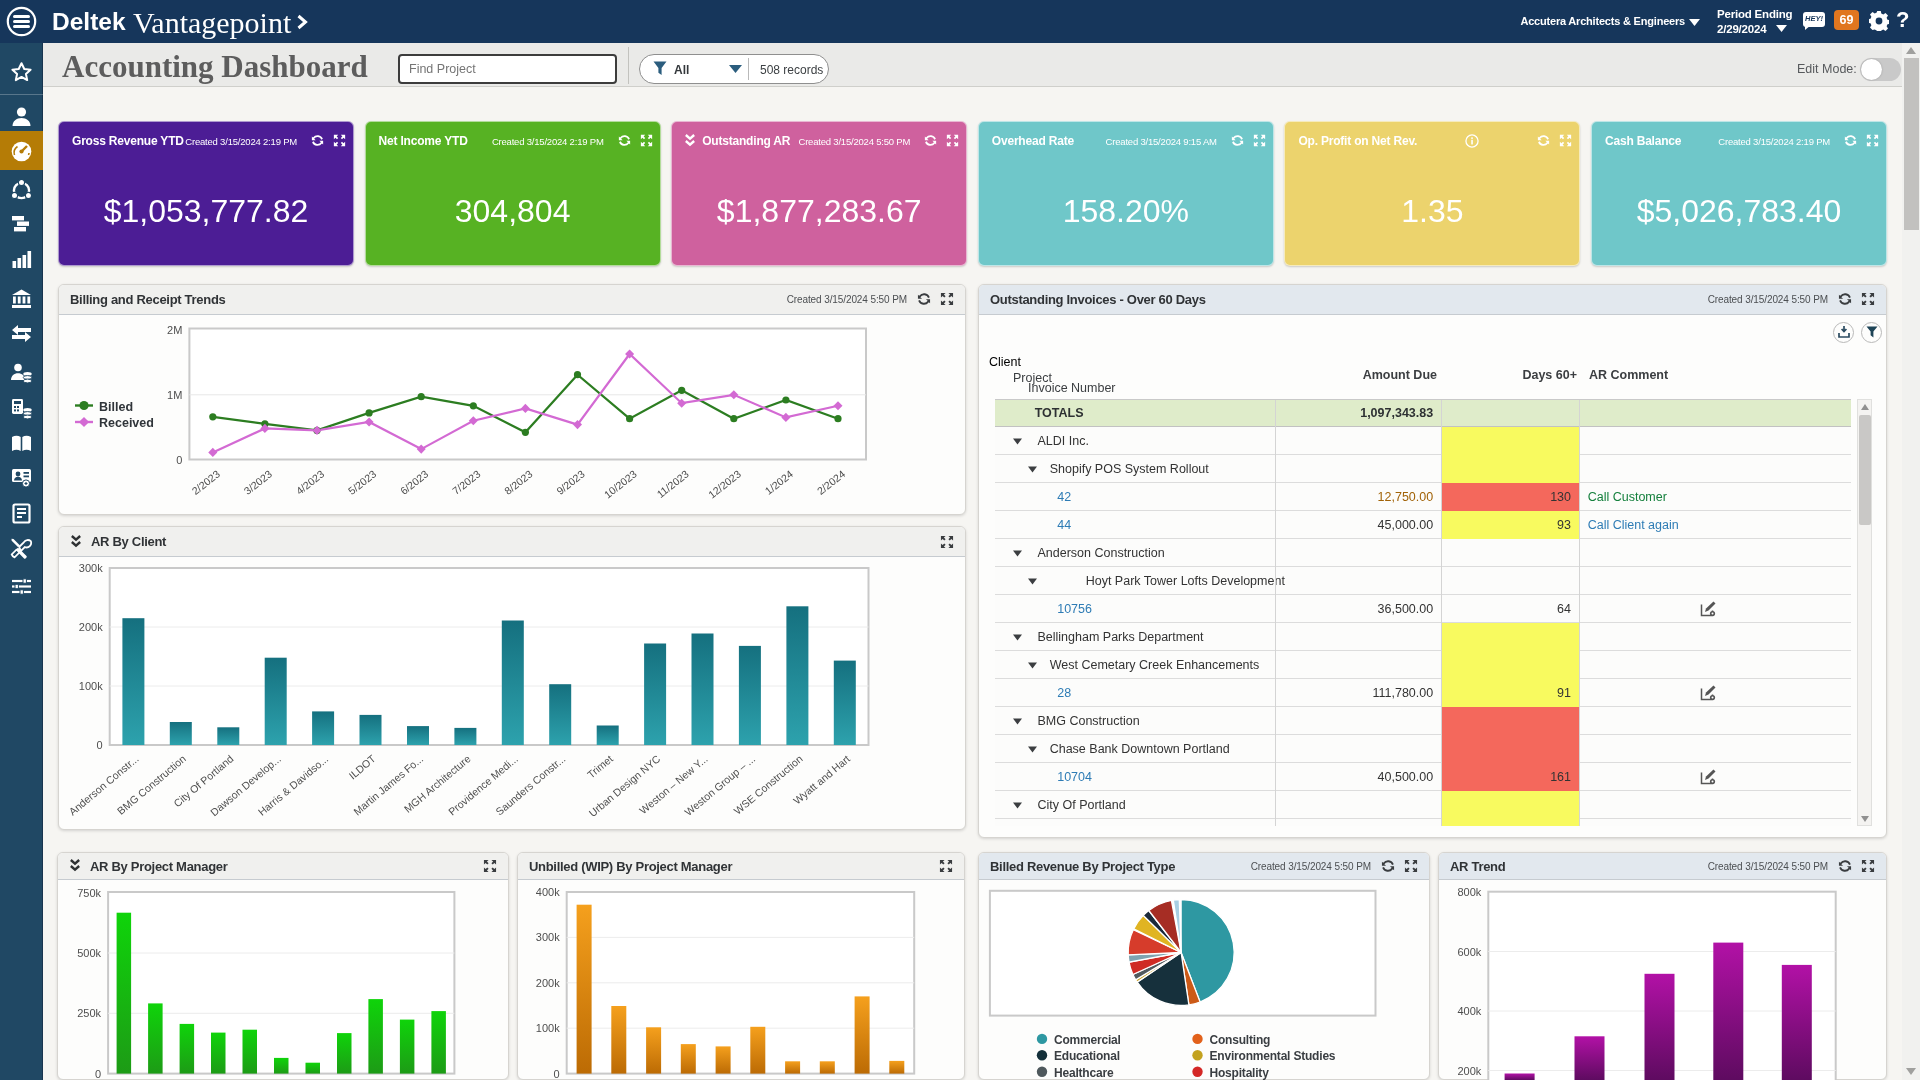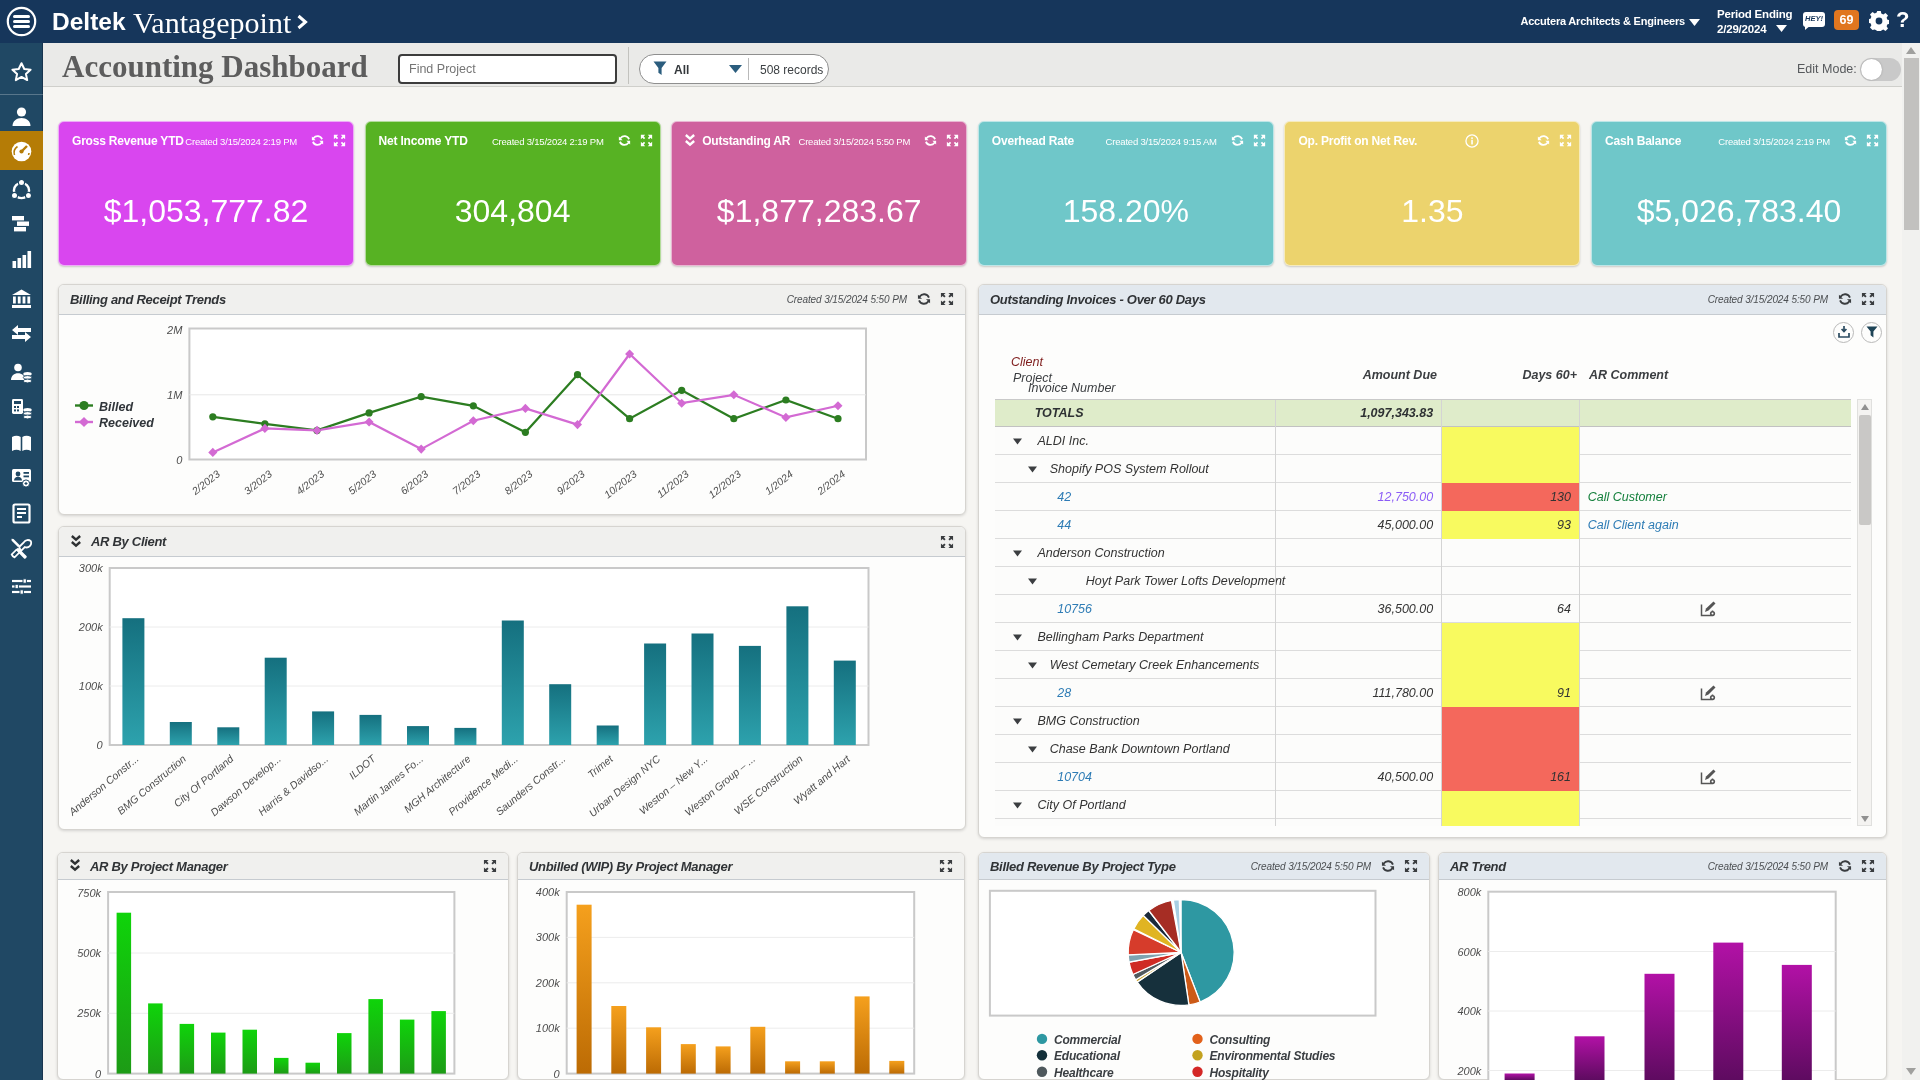--- a/index.html
+++ b/index.html
@@ -1,16 +1,16 @@
 <!DOCTYPE html>
 <html><head><meta charset="utf-8"><style>
 *{margin:0;padding:0;box-sizing:border-box;}
 html,body{width:1920px;height:1080px;overflow:hidden;background:#f6f5f2;font-family:"Liberation Sans",sans-serif;position:relative;}
 .abs{position:absolute;}
-.panel{position:absolute;background:#fdfdfc;border:1px solid #d6d4d0;border-radius:6px;box-shadow:0 1px 3px rgba(0,0,0,.14);font-style:italic;}
+.panel{position:absolute;background:#fdfdfc;border:1px solid #d6d4d0;border-radius:6px;box-shadow:0 1px 3px rgba(0,0,0,.14);}
 .phead{border-bottom:1px solid #c6cbd0;border-radius:5px 5px 0 0;display:flex;align-items:center;padding:0 11px;}
 .hgray{background:#f0f0ee;}
 .hblue{background:#e2e8ee;}
 .ptitle{font-weight:bold;font-size:13px;letter-spacing:-.3px;color:#303336;white-space:nowrap;}
 .created{font-size:10px;letter-spacing:-.1px;color:#4c4f52;margin-left:auto;margin-right:10px;white-space:nowrap;}
 .card{position:absolute;top:121px;width:296px;height:145px;border-radius:6px;border:1px solid rgba(255,255,255,.55);box-shadow:0 1px 2px rgba(0,0,0,.18);color:#fff;}
 .ct{position:absolute;left:13px;top:12px;font-size:12px;font-weight:bold;letter-spacing:-.2px;white-space:nowrap;}
 .cc{position:absolute;top:14px;font-size:9.5px;letter-spacing:-.2px;white-space:nowrap;}
 .cv{position:absolute;left:0;width:100%;top:71px;text-align:center;font-size:32px;}
 svg{display:block;}
@@ -157,21 +157,21 @@
   </svg>
 <div class="abs" style="left:674px;top:63px;font-size:12px;font-weight:bold;color:#33373b;">All</div>
 <svg class="abs" style="left:729px;top:64px;" width="13" height="10" viewBox="0 0 13 10">
     <polygon points="0,1 13,1 6.5,9" fill="#2b5d7e"></polygon>
   </svg>
 <div class="abs" style="left:748px;top:58px;width:1px;height:22px;background:#b9b9b9;"></div>
 <div class="abs" style="left:760px;top:63px;font-size:12px;color:#3c4043;">508 records</div>
 <div class="abs" style="left:1797px;top:62px;font-size:12.5px;color:#56595c;">Edit Mode:</div>
 <div class="abs" style="left:1860px;top:58px;width:41px;height:23px;background:#c9c9c9;border-radius:12px;"></div>
 <div class="abs" style="left:1861px;top:59px;width:21px;height:21px;background:#fff;border-radius:50%;box-shadow:0 0 2px rgba(0,0,0,.25);"></div>
-<div class="card" style="left:58.0px;background:#d946ef;">
+<div class="card" style="left:58.0px;background:#4c1d95;">
     <div class="ct" style="left:13px;">Gross Revenue YTD</div>
     <div class="cc" style="right:56px;">Created 3/15/2024 2:19 PM</div>
     <svg class="abs" style="left:252px;top:12px;" width="13" height="13" viewBox="0 0 15 15">
       <path d="M13.7 5.6A6.5 6.5 0 0 0 2.3 4.1L1 2.9v4.4h4.4L3.6 5.5a4.7 4.7 0 0 1 8.3 1z" fill="#fff"></path>
       <path d="M1.3 9.4a6.5 6.5 0 0 0 11.4 1.5l1.3 1.2V7.7h-4.4l1.8 1.8a4.7 4.7 0 0 1-8.3-1z" fill="#fff"></path>
     </svg>
     <svg class="abs" style="left:274px;top:12px;" width="13" height="13" viewBox="0 0 15 15">
       <g fill="#fff">
         <path d="M9 1h5v5L12.2 4.2 10.4 6 9 4.6l1.8-1.8z"></path>
         <path d="M6 1H1v5l1.8-1.8L4.6 6 6 4.6 4.2 2.8z"></path>
@@ -606,21 +606,21 @@
     <div style="position:relative;width:100%;height:523px;">
       <div class="abs" style="left:854px;top:7px;width:21px;height:21px;border:1px solid #b9b9b9;border-radius:50%;"></div>
       <svg class="abs" style="left:858.5px;top:11.5px;" width="12" height="12" viewBox="0 0 12 12">
         <path d="M6 0v5M3.6 3 6 5.6 8.4 3" stroke="#2b4b60" stroke-width="1.7" fill="none"></path>
         <path d="M1 7v4h10V7" stroke="#2b4b60" stroke-width="1.7" fill="none"></path>
       </svg>
       <div class="abs" style="left:882px;top:7px;width:21px;height:21px;border:1px solid #b9b9b9;border-radius:50%;"></div>
       <svg class="abs" style="left:886.5px;top:11.5px;" width="12" height="12" viewBox="0 0 12 12">
         <path d="M0.5 0.5h11L7.4 5.5v6L4.6 9.2V5.5z" fill="#1d4356"></path>
       </svg>
-      <div class="abs" style="left:32px;top:40px;font-size:12.5px;color:#7f1d1d;">Client</div>
+      <div class="abs" style="left:10px;top:40px;font-size:12.5px;color:#000000;">Client</div>
       <div class="abs" style="left:34px;top:56px;font-size:12.5px;color:#3b3e41;">Project</div>
       <div class="abs" style="left:49px;top:66px;font-size:12.5px;color:#3b3e41;">Invoice Number</div>
       <div class="abs" style="left:330px;top:53px;width:128px;text-align:right;font-size:12.5px;font-weight:bold;color:#3b3e41;">Amount Due</div>
       <div class="abs" style="left:500px;top:53px;width:98px;text-align:right;font-size:12.5px;font-weight:bold;color:#3b3e41;">Days 60+</div>
       <div class="abs" style="left:610px;top:53px;font-size:12.5px;font-weight:bold;color:#3b3e41;">AR Comment</div>
       <div class="abs" style="left:15.7px;top:84.5px;width:856.3px;height:427px;overflow:hidden;border-top:1px solid #c9c9c9;">
         <div class="abs" style="left:0;top:0;width:100%;height:27px;background:#dfecca;border-bottom:1px solid #c2c2c2;"></div>
         <div class="abs" style="left:40px;top:6px;font-size:12.5px;font-weight:bold;color:#2e3133;">TOTALS</div>
         <div class="abs" style="left:280.5px;top:6px;width:158px;text-align:right;font-size:12.5px;font-weight:bold;color:#2e3133;">1,097,343.83</div>
         <div class="abs" style="left:0;top:27px;width:100%;height:28px;border-bottom:1px solid #dcdcdc;background:#fcfcfb;"></div>
@@ -631,21 +631,21 @@
         <div class="abs" style="left:42.8px;top:34px;font-size:12.5px;color:#333;">ALDI Inc.</div>
         <div class="abs" style="left:0;top:55px;width:100%;height:28px;border-bottom:1px solid #dcdcdc;background:#fcfcfb;"></div>
         <div class="abs" style="left:446.3px;top:55px;width:137.9px;height:28px;background:#f8fa5f;"></div>
         <svg class="abs" style="left:33px;top:66px;" width="9" height="7" viewBox="0 0 9 7">
           <polygon points="0,0.5 9,0.5 4.5,6.5" fill="#3b3e41"></polygon>
         </svg>
         <div class="abs" style="left:55px;top:62px;font-size:12.5px;color:#333;">Shopify POS System Rollout</div>
         <div class="abs" style="left:0;top:83px;width:100%;height:28px;border-bottom:1px solid #dcdcdc;background:#fcfcfb;"></div>
         <div class="abs" style="left:446.3px;top:83px;width:137.9px;height:28px;background:#f4685c;"></div>
         <div class="abs" style="left:62.5px;top:90px;font-size:12.5px;color:#2e7cb5;">42</div>
-        <div class="abs" style="left:280.5px;top:90px;width:158px;text-align:right;font-size:12.5px;color:#8b5cf6;">12,750.00</div>
+        <div class="abs" style="left:280.5px;top:90px;width:158px;text-align:right;font-size:12.5px;color:#a16207;">12,750.00</div>
         <div class="abs" style="left:446.3px;top:90px;width:130px;text-align:right;font-size:12.5px;color:#333;">130</div>
         <div class="abs" style="left:593px;top:90px;font-size:12.5px;color:#15803d;">Call Customer</div>
         <div class="abs" style="left:0;top:111px;width:100%;height:28px;border-bottom:1px solid #dcdcdc;background:#fcfcfb;"></div>
         <div class="abs" style="left:446.3px;top:111px;width:137.9px;height:28px;background:#f8fa5f;"></div>
         <div class="abs" style="left:62.5px;top:118px;font-size:12.5px;color:#2e7cb5;">44</div>
         <div class="abs" style="left:280.5px;top:118px;width:158px;text-align:right;font-size:12.5px;color:#333;">45,000.00</div>
         <div class="abs" style="left:446.3px;top:118px;width:130px;text-align:right;font-size:12.5px;color:#333;">93</div>
         <div class="abs" style="left:593px;top:118px;font-size:12.5px;color:#2e7cb5;">Call Client again</div>
         <div class="abs" style="left:0;top:139px;width:100%;height:28px;border-bottom:1px solid #dcdcdc;background:#fcfcfb;"></div>
         <svg class="abs" style="left:18px;top:150px;" width="9" height="7" viewBox="0 0 9 7">

